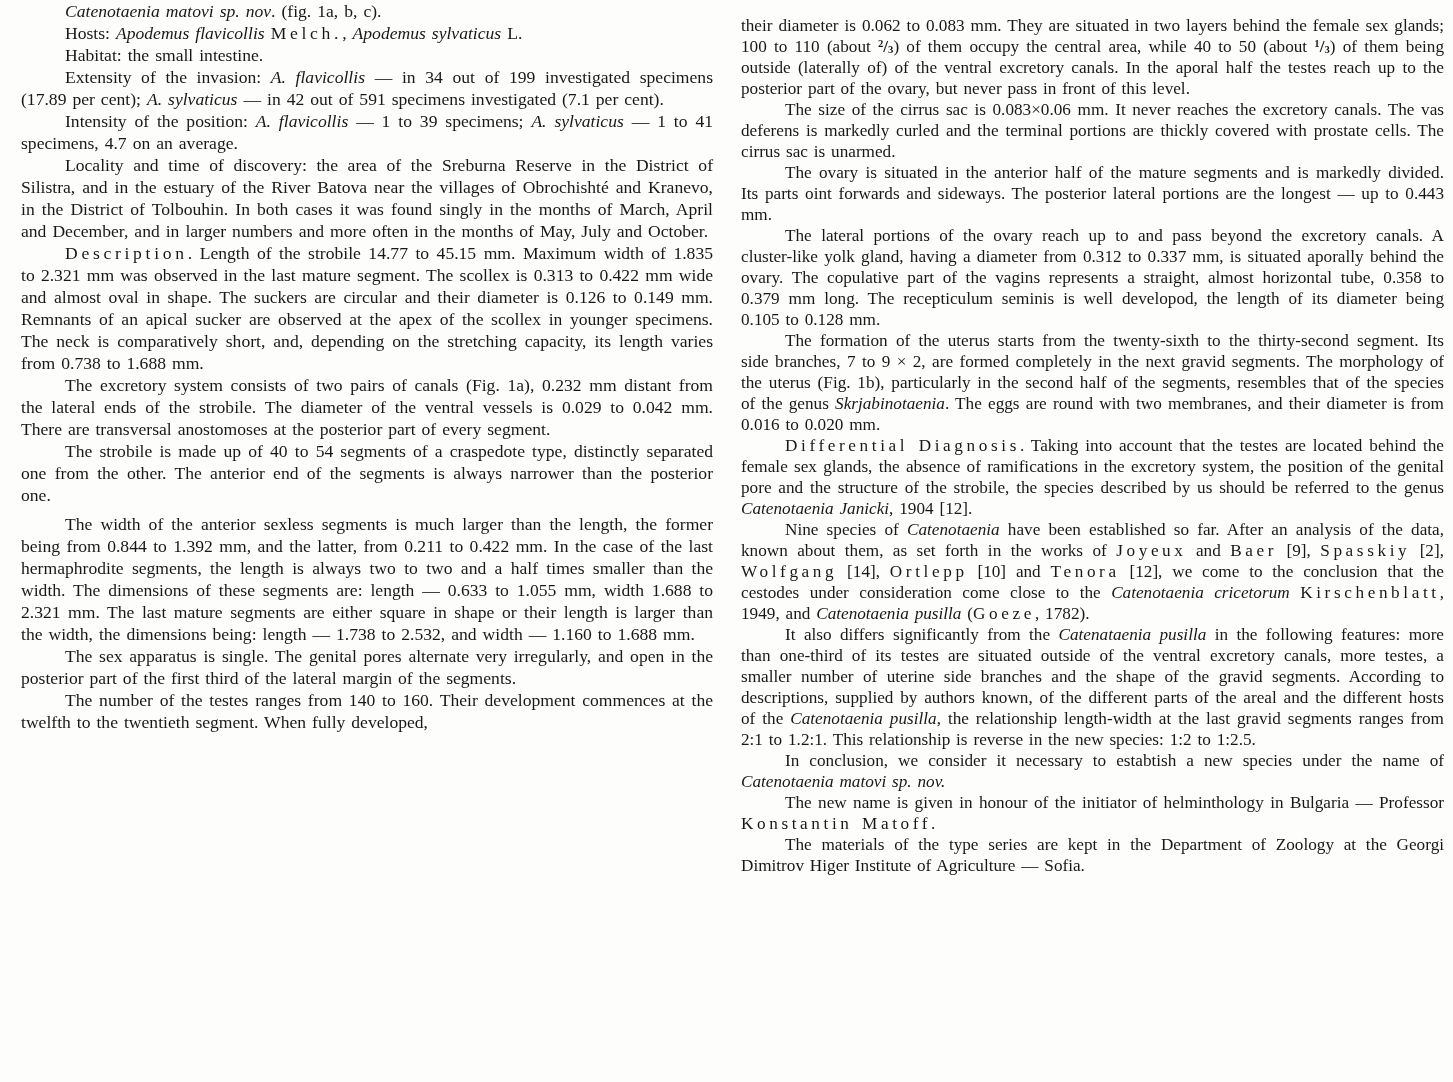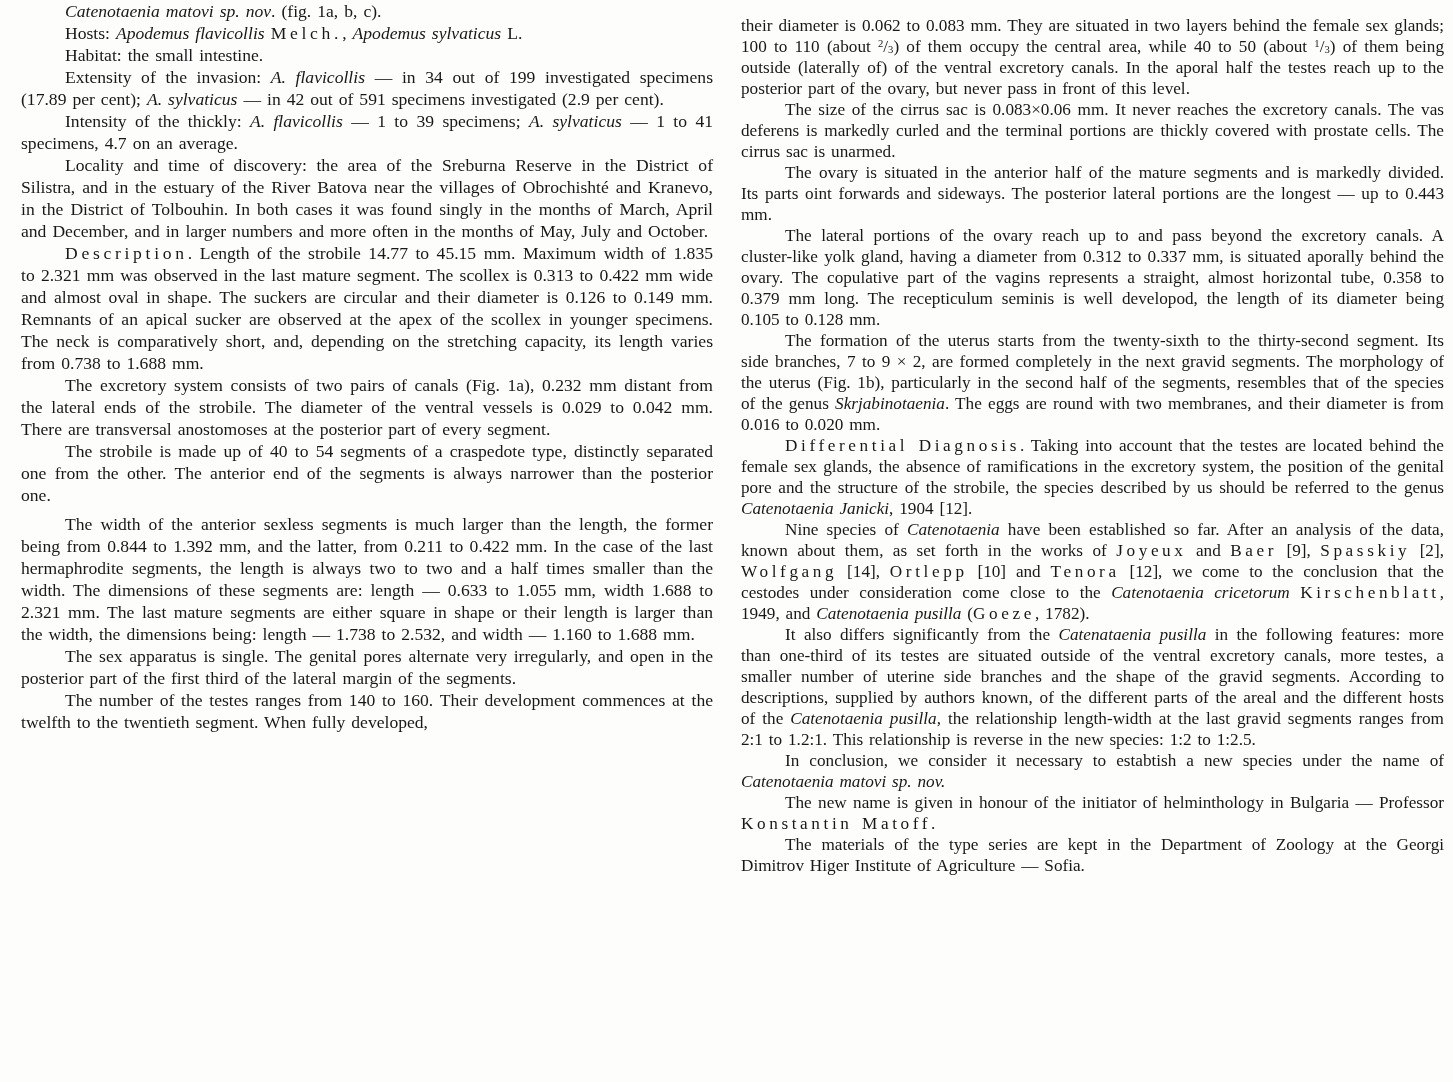--- a/index.html
+++ b/index.html
@@ -26,34 +26,34 @@
   }
   p.para {
     margin: 0;
     text-align: justify;
     word-spacing: 0.09em;
   }
   p.para.indent { text-indent: 44px; }
   p.para.space-before { margin-top: 7px; }
   .run-italic { font-style: italic; }
   .run-spaced { letter-spacing: 0.21em; margin-top: 36px; }
-  .frac { white-space: nowrap; letter-spacing: 0; }
+  .frac { white-space: nowrap; letter-spacing: 0; font-weight: bold; }
   .frac sup { font-size: 0.62em; vertical-align: 0.45em; line-height: 0; }
   .frac sub { font-size: 0.62em; vertical-align: -0.1em; line-height: 0; }
 </style>
 </head>
 <body>
 
 <div class="page">
   <div class="column col-left">
       <p class="para indent"><span class="run-italic">Catenotaenia matovi sp. nov</span><span class="run-normal">. (fig. 1a, b, c).</span></p>
       <p class="para indent"><span class="run-normal">Hosts: </span><span class="run-italic">Apodemus flavicollis</span><span class="run-normal"> </span><span class="run-spaced">Melch.</span><span class="run-normal">, </span><span class="run-italic">Apodemus sylvaticus</span><span class="run-normal"> L.</span></p>
       <p class="para indent"><span class="run-normal">Habitat: the small intestine.</span></p>
-      <p class="para indent"><span class="run-normal">Extensity of the invasion: </span><span class="run-italic">A. flavicollis</span><span class="run-normal"> — in 34 out of 199 investigated specimens (17.89 per cent); </span><span class="run-italic">A. sylvaticus</span><span class="run-normal"> — in 42 out of 591 specimens investigated (2.9 per cent).</span></p>
-      <p class="para indent"><span class="run-normal">Intensity of the thickly: </span><span class="run-italic">A. flavicollis</span><span class="run-normal"> — 1 to 39 specimens; </span><span class="run-italic">A. sylvaticus</span><span class="run-normal"> — 1 to 41 specimens, 4.7 on an average.</span></p>
+      <p class="para indent"><span class="run-normal">Extensity of the invasion: </span><span class="run-italic">A. flavicollis</span><span class="run-normal"> — in 34 out of 199 investigated specimens (17.89 per cent); </span><span class="run-italic">A. sylvaticus</span><span class="run-normal"> — in 42 out of 591 specimens investigated (7.1 per cent).</span></p>
+      <p class="para indent"><span class="run-normal">Intensity of the position: </span><span class="run-italic">A. flavicollis</span><span class="run-normal"> — 1 to 39 specimens; </span><span class="run-italic">A. sylvaticus</span><span class="run-normal"> — 1 to 41 specimens, 4.7 on an average.</span></p>
       <p class="para indent"><span class="run-normal">Locality and time of discovery: the area of the Sreburna Reserve in the District of Silistra, and in the estuary of the River Batova near the villages of Obrochishté and Kranevo, in the District of Tolbouhin. In both cases it was found singly in the months of March, April and December, and in larger numbers and more often in the months of May, July and October.</span></p>
       <p class="para indent"><span class="run-spaced">Description</span><span class="run-normal">. Length of the strobile 14.77 to 45.15 mm. Maximum width of 1.835 to 2.321 mm was observed in the last mature segment. The scollex is 0.313 to 0.422 mm wide and almost oval in shape. The suckers are circular and their diameter is 0.126 to 0.149 mm. Remnants of an apical sucker are observed at the apex of the scollex in younger specimens. The neck is comparatively short, and, depending on the stretching capacity, its length varies from 0.738 to 1.688 mm.</span></p>
       <p class="para indent"><span class="run-normal">The excretory system consists of two pairs of canals (Fig. 1a), 0.232 mm distant from the lateral ends of the strobile. The diameter of the ventral vessels is 0.029 to 0.042 mm. There are transversal anostomoses at the posterior part of every segment.</span></p>
       <p class="para indent"><span class="run-normal">The strobile is made up of 40 to 54 segments of a craspedote type, distinctly separated one from the other. The anterior end of the segments is always narrower than the posterior one.</span></p>
       <p class="para indent space-before"><span class="run-normal">The width of the anterior sexless segments is much larger than the length, the former being from 0.844 to 1.392 mm, and the latter, from 0.211 to 0.422 mm. In the case of the last hermaphrodite segments, the length is always two to two and a half times smaller than the width. The dimensions of these segments are: length — 0.633 to 1.055 mm, width 1.688 to 2.321 mm. The last mature segments are either square in shape or their length is larger than the width, the dimensions being: length — 1.738 to 2.532, and width — 1.160 to 1.688 mm.</span></p>
       <p class="para indent"><span class="run-normal">The sex apparatus is single. The genital pores alternate very irregularly, and open in the posterior part of the first third of the lateral margin of the segments.</span></p>
       <p class="para indent"><span class="run-normal">The number of the testes ranges from 140 to 160. Their development commences at the twelfth to the twentieth segment. When fully developed,</span></p>
     </div>
   <div class="column col-right">
       <p class="para"><span class="run-normal">their diameter is 0.062 to 0.083 mm. They are situated in two layers behind the female sex glands; 100 to 110 (about </span><span class="frac"><sup>2</sup>/<sub>3</sub></span><span class="run-normal">) of them occupy the central area, while 40 to 50 (about </span><span class="frac"><sup>1</sup>/<sub>3</sub></span><span class="run-normal">) of them being outside (laterally of) of the ventral excretory canals. In the aporal half the testes reach up to the posterior part of the ovary, but never pass in front of this level.</span></p>

